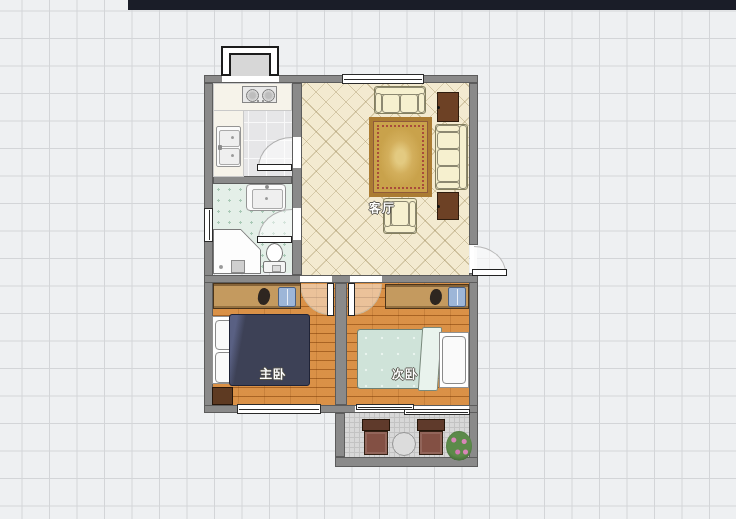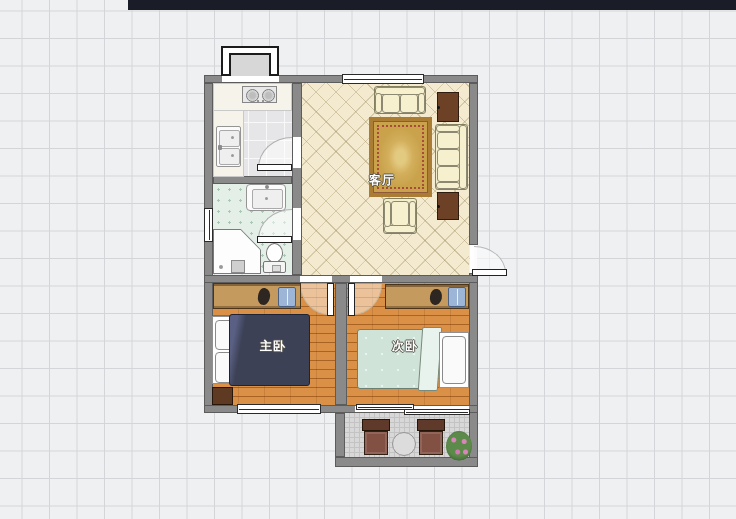--- a/index.html
+++ b/index.html
@@ -85,21 +85,21 @@
     background-image:linear-gradient(0deg, transparent 48%, #aaa 48% 52%, transparent 52%),
                      linear-gradient(90deg, transparent 48%, #aaa 48% 52%, transparent 52%);}
   .plant{border-radius:50%;
     background:radial-gradient(circle at 30% 30%, #d886b8 2px, transparent 3px),
                radial-gradient(circle at 70% 35%, #d886b8 2px, transparent 3px),
                radial-gradient(circle at 45% 70%, #cf7ab0 2px, transparent 3px),
                radial-gradient(circle at 75% 70%, #d886b8 2px, transparent 3px),
                radial-gradient(circle at 50% 45%, #5c8a4a 0 55%, #47703a 75%, transparent 78%);}
   
   .room-label{color:#fff;font-size:12px;font-weight:bold;letter-spacing:1px;text-align:center;line-height:16px;
-    text-shadow:-1px 0 0 #55524a, 1px 0 0 #55524a, 0 -1px 0 #55524a, 0 1px 0 #55524a;}
+    text-shadow:-1px 0 0 #55524a, 1px 0 0 #55524a, 0 -1px 0 #55524a, 0 1px 0 #55524a;margin-top:28px;}
   
   .bay-outer{background:#fff;border:2px solid #1c1c1c;}
   .bay-inner{background:#d7d7d7;border:2px solid #1c1c1c;border-bottom:none;}
 </style>
 </head>
 <body>
 
 <div class="stage">
 
   <div class="abs topbar" style="left:128px;top:0;width:608px;height:10px;"></div>

